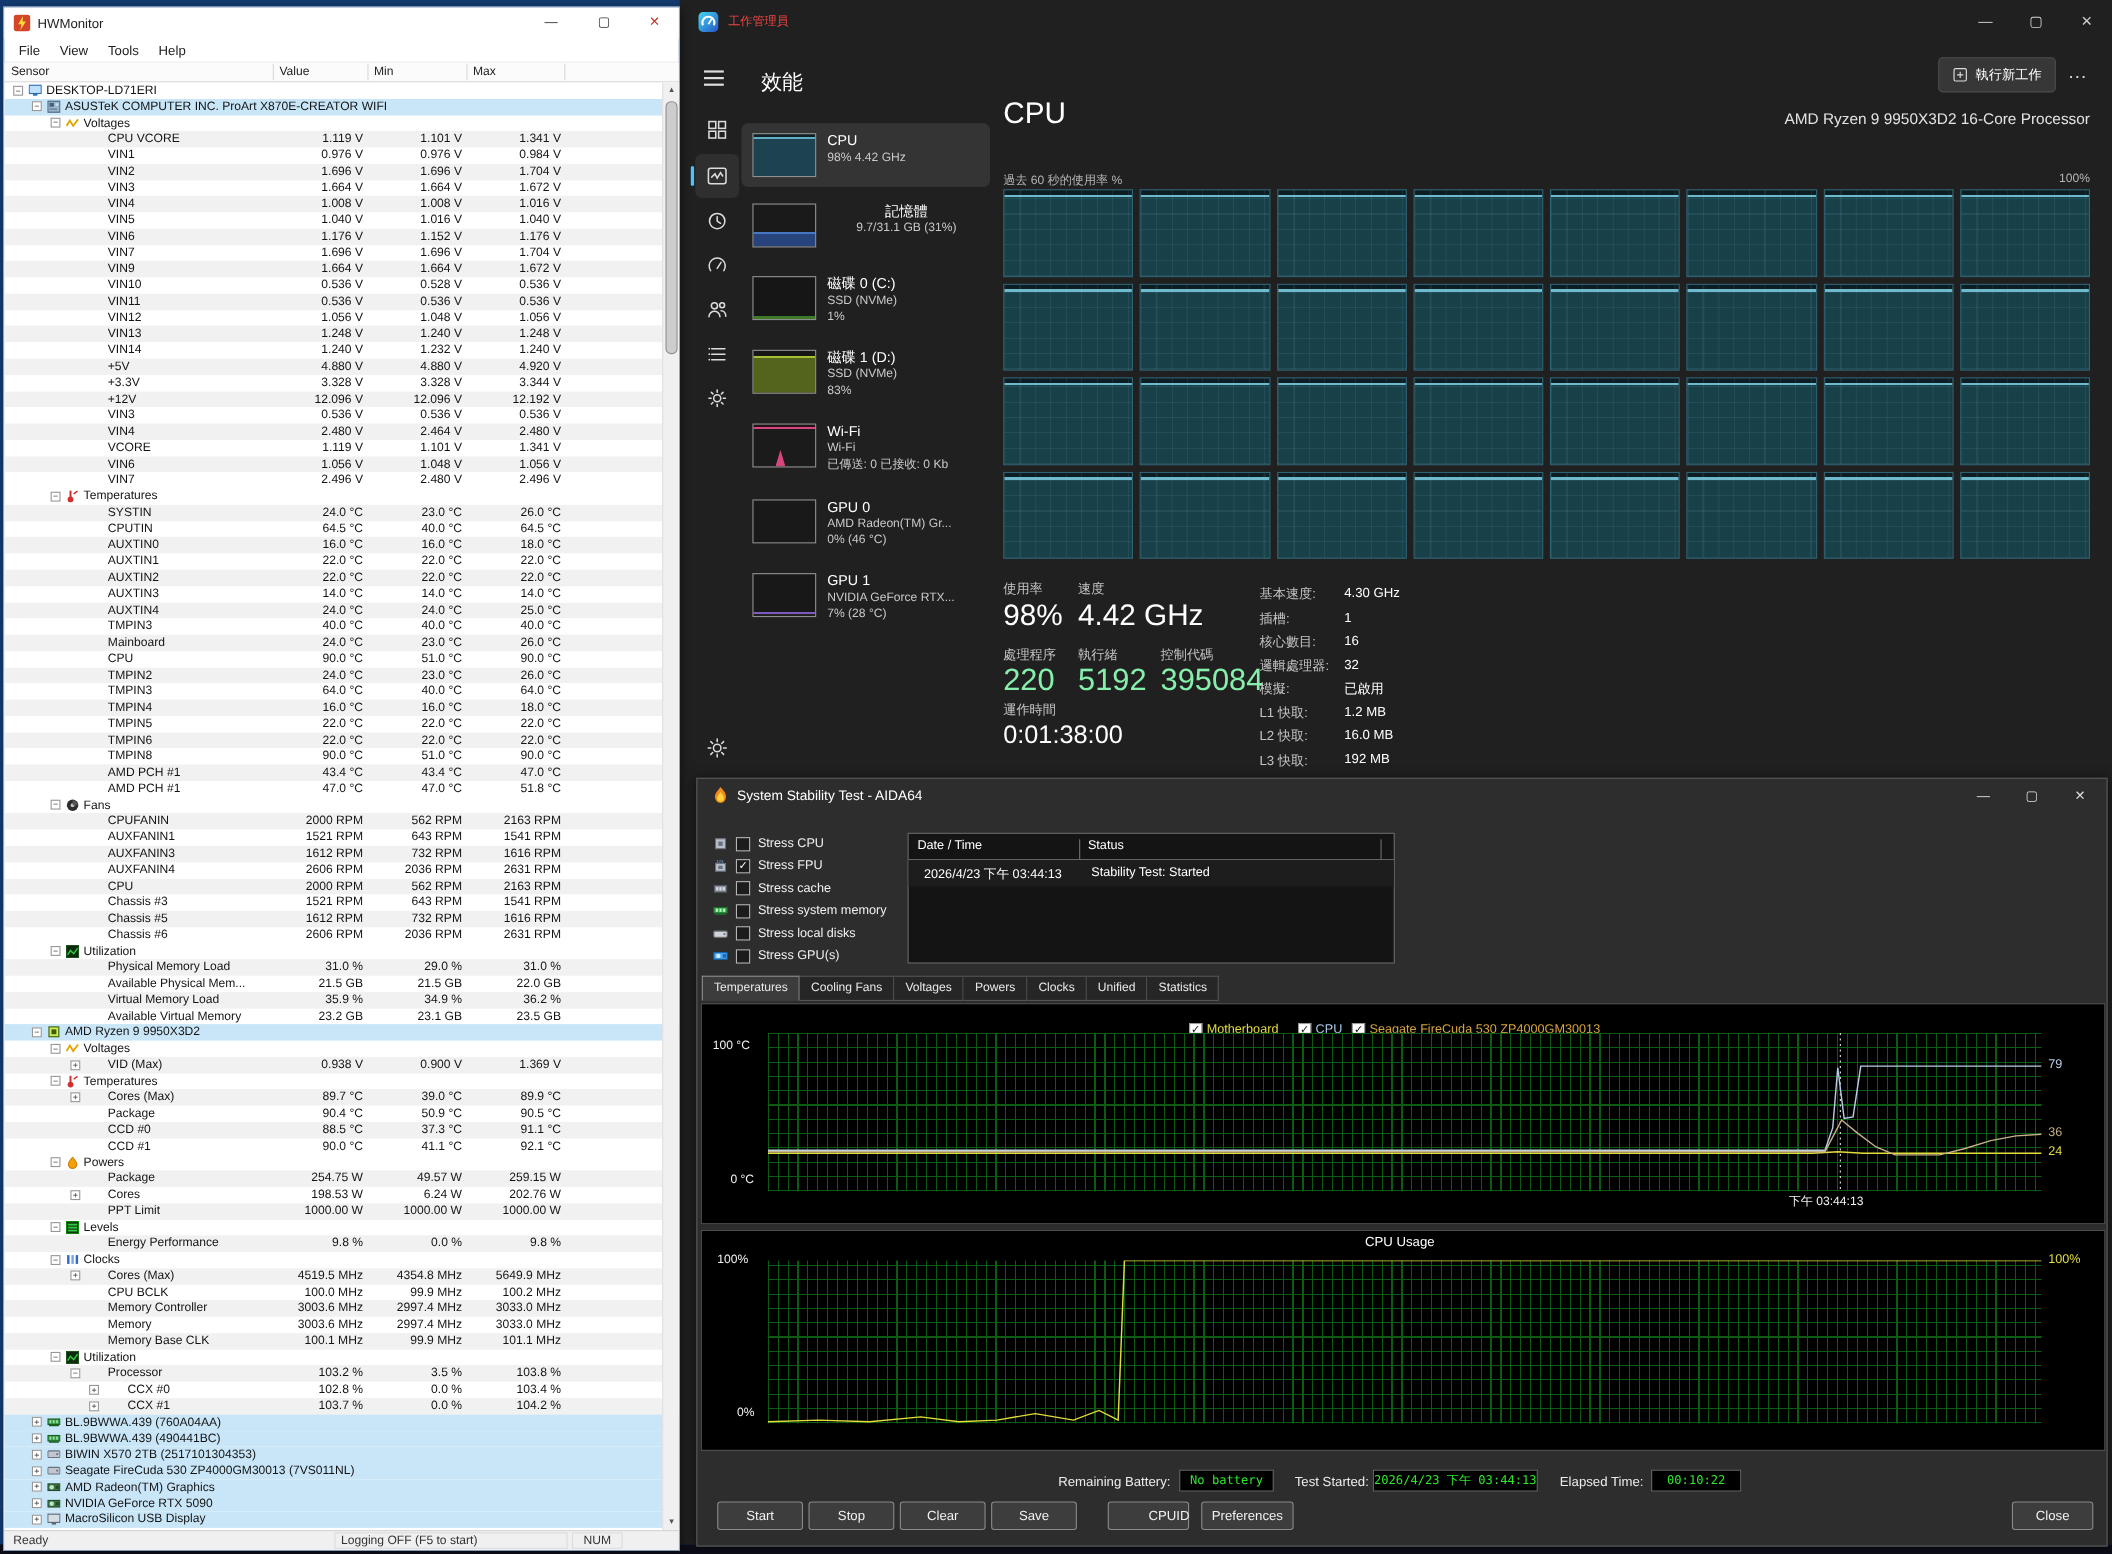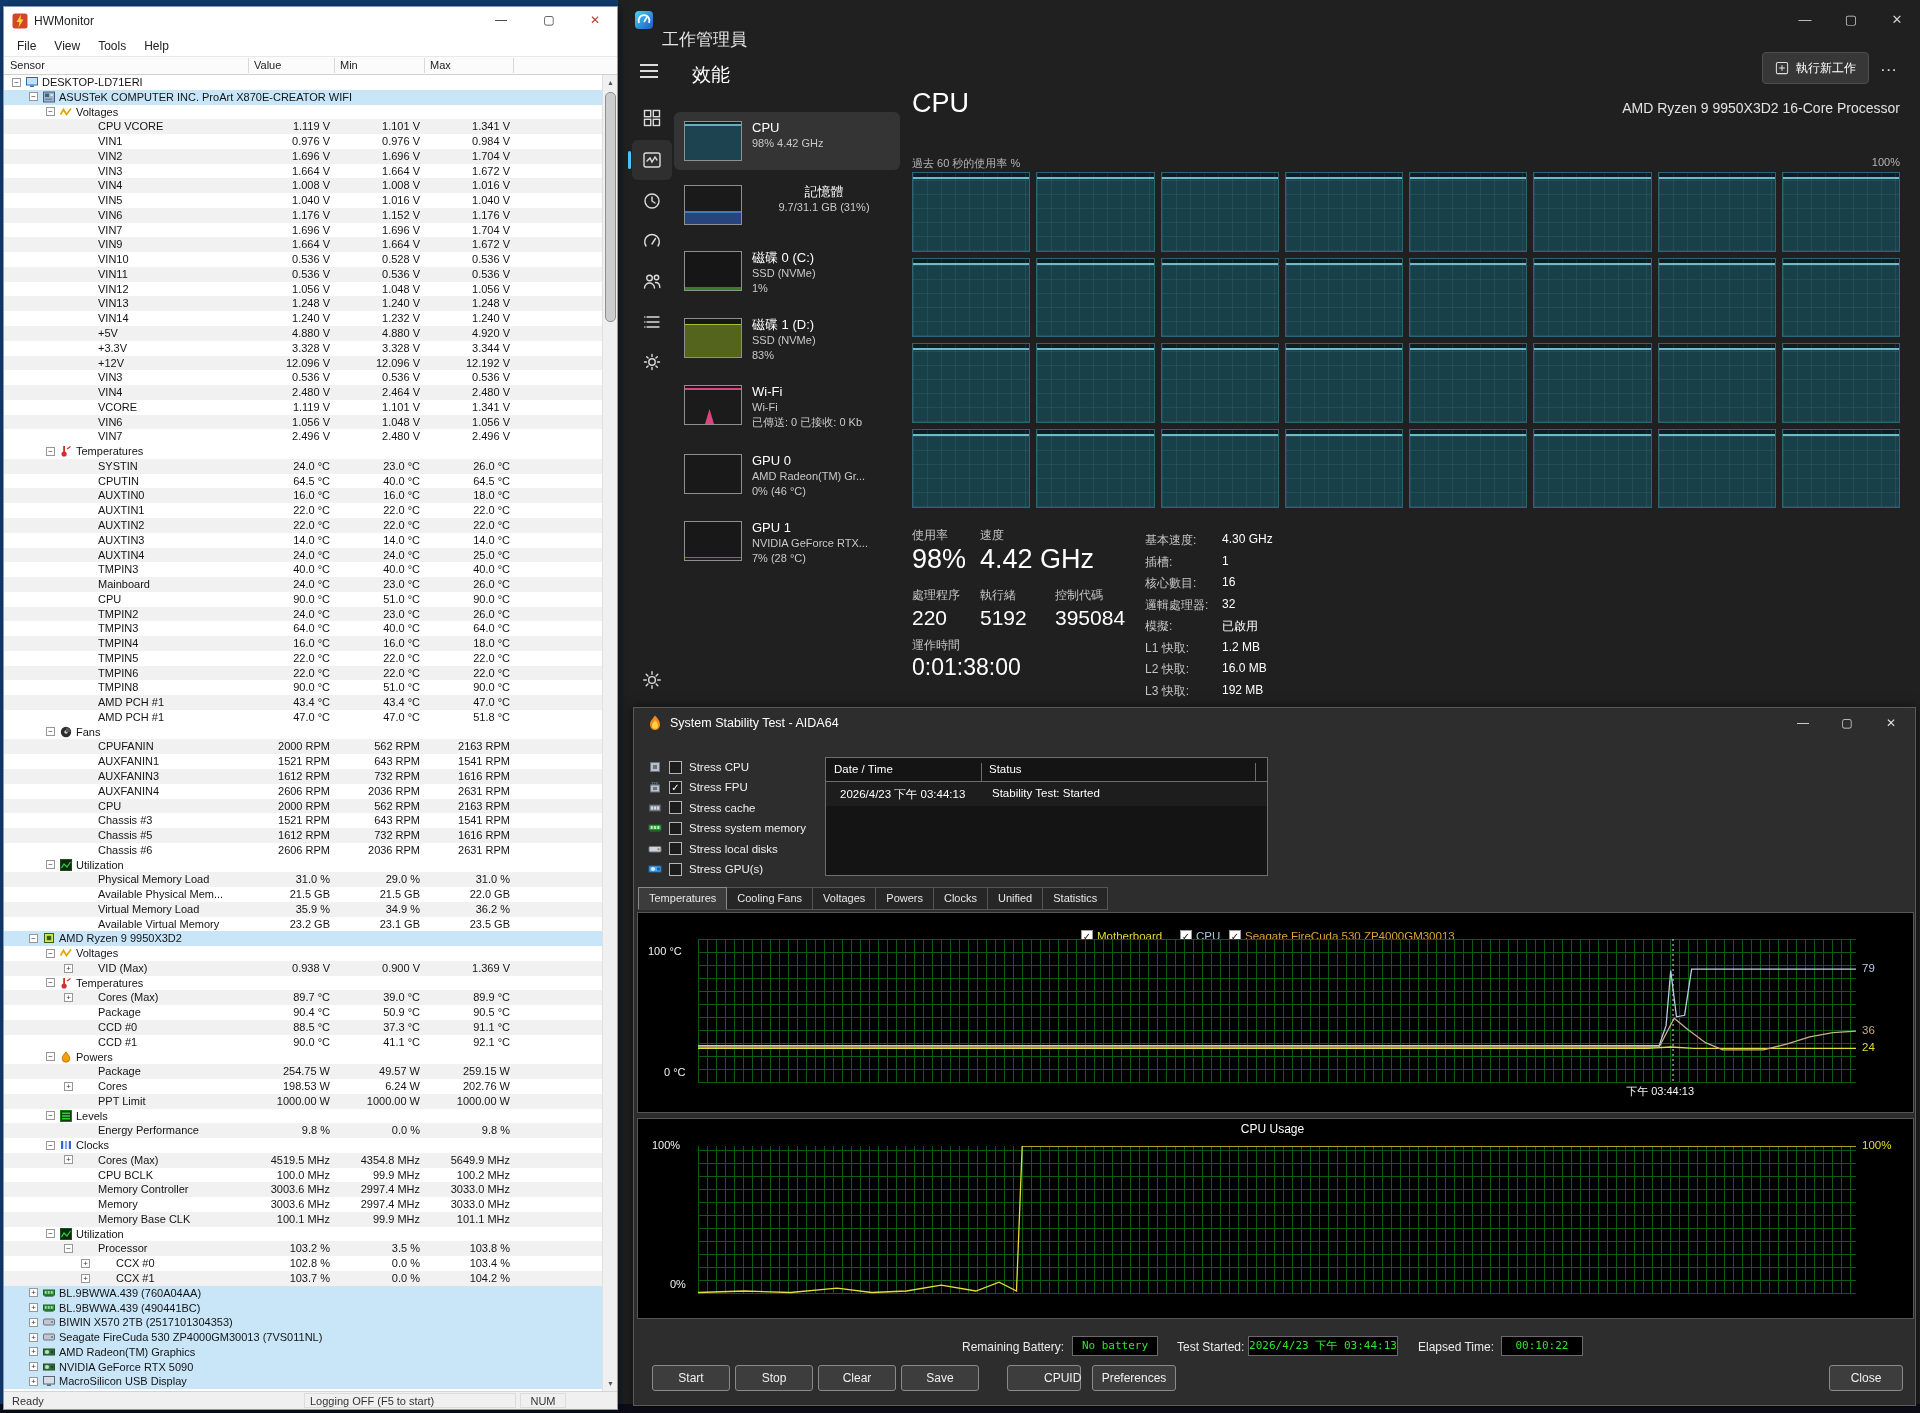--- a/index.html
+++ b/index.html
@@ -34,21 +34,21 @@
   .hw-scroll{position:absolute;right:0;top:0;bottom:0;width:15px;background:#f0f0f0;border-left:1px solid #e0e0e0}
   .hw-scroll .arr{position:absolute;left:0;width:15px;height:15px;font-size:7px;text-align:center;line-height:15px;color:#555}
   .hw-scroll .thumb{position:absolute;left:2px;top:17px;width:11px;height:230px;background:#cdcdcd;border-radius:5px}
   .hw-status{position:relative;height:18px;flex:none;background:#f0f0f0;border-top:1px solid #d4d4d4;font-size:11px;color:#333}
   .hw-status .seg{position:absolute;top:1px;height:15px;line-height:15px;padding:0 5px;border:1px solid #dcdcdc}
 
   
   .tm{position:absolute;left:618px;top:0;width:1302px;height:1404px;background:#202020;color:#eee;z-index:1}
   .tm-title{position:relative;height:40px}
   .tm-appicon{position:absolute;left:16px;top:10px;width:20px;height:20px}
-  .tm-title-text{position:absolute;left:44px;top:28px;font-size:17px;color:#e5e5e5}
+  .tm-title-text{position:absolute;left:44px;top:12px;font-size:11px;color:#ef4444}
   .tm-ctrl{position:absolute;top:0;width:46px;height:40px;text-align:center;line-height:40px;font-size:13px;color:#cfcfcf}
   .burger{position:absolute;left:22px;top:64px;width:18px;height:2px;background:#ddd;box-shadow:0 6px 0 #ddd,0 12px 0 #ddd}
   .tm-page-title{position:absolute;left:74px;top:62px;font-size:19px;color:#fff}
   .tm-run{position:absolute;left:1144px;top:52px;height:32px;padding:0 12px;background:#373737;border:1px solid #4d4d4d;border-radius:4px;display:flex;align-items:center;gap:7px;font-size:12px;color:#fff}
   .tm-run svg{width:14px;height:14px}
   .tm-more{position:absolute;left:1256px;top:56px;width:30px;height:28px;text-align:center;font-size:17px;color:#ddd;letter-spacing:1px}
   .tm-nav-item{position:absolute;left:14px;width:40px;height:40px;display:flex;align-items:center;justify-content:center;border-radius:6px}
   .tm-nav-item.sel{background:#2f2f2f}
   .tm-accent{position:absolute;left:-4px;top:11px;width:3px;height:18px;background:#4cc2ff;border-radius:2px}
   .tm-ico svg{width:20px;height:20px;display:block}
@@ -71,21 +71,21 @@
   .tm-main-heading{position:absolute;left:294px;top:88px;font-size:27px;font-weight:400;color:#fff}
   .tm-subtitle{position:absolute;right:20px;top:100px;font-size:14px;color:#e3e3e3}
   .tm-graphlabel{position:absolute;left:294px;top:156px;font-size:11px;color:#b5b5b5}
   .tm-graphlabel-r{position:absolute;right:20px;top:156px;font-size:11px;color:#b5b5b5}
   .core-grid{position:absolute;left:294px;top:172px;width:988px;height:336px;display:grid;grid-template-columns:repeat(8,1fr);grid-template-rows:repeat(4,1fr);gap:6px}
   .core-cell{position:relative;border:1px solid #2e6374;background:linear-gradient(to bottom,#0c1e24 0 5%,#6fb9cd 5% 8%,#174049 8% 100%)}
   .core-cell::after{content:"";position:absolute;inset:0;background:repeating-linear-gradient(90deg,rgba(137,199,216,.10) 0 1px,transparent 1px 14px),repeating-linear-gradient(0deg,rgba(137,199,216,.10) 0 1px,transparent 1px 14px)}
   .stat{position:absolute}
   .stat .lb{font-size:12px;color:#c4c4c4;line-height:15px}
   .stat .big{font-size:27px;color:#fff;line-height:32px}
-  .stat .mid{font-size:21px;color:#ffffff;line-height:30px}
+  .stat .mid{font-size:28px;color:#86efac;line-height:30px}
   .stat .upt{font-size:23px;color:#fff;line-height:28px}
   .spec-row{position:absolute;left:527px;width:330px;height:21px}
   .spec-row .sl{position:absolute;left:0;font-size:12px;color:#c4c4c4}
   .spec-row .sv{position:absolute;left:77px;font-size:12px;color:#fff}
 
   
   .aida{position:absolute;left:633px;top:707px;width:1283px;height:699px;background:#2d2d2d;border:1px solid #5a5a5a;z-index:4;box-shadow:0 0 10px rgba(0,0,0,.6)}
   .aida-title{position:relative;height:30px}
   .aida-flame{position:absolute;left:13px;top:7px;width:16px;height:16px}
   .aida-title-text{position:absolute;left:36px;top:8px;font-size:12.5px;color:#fff}

